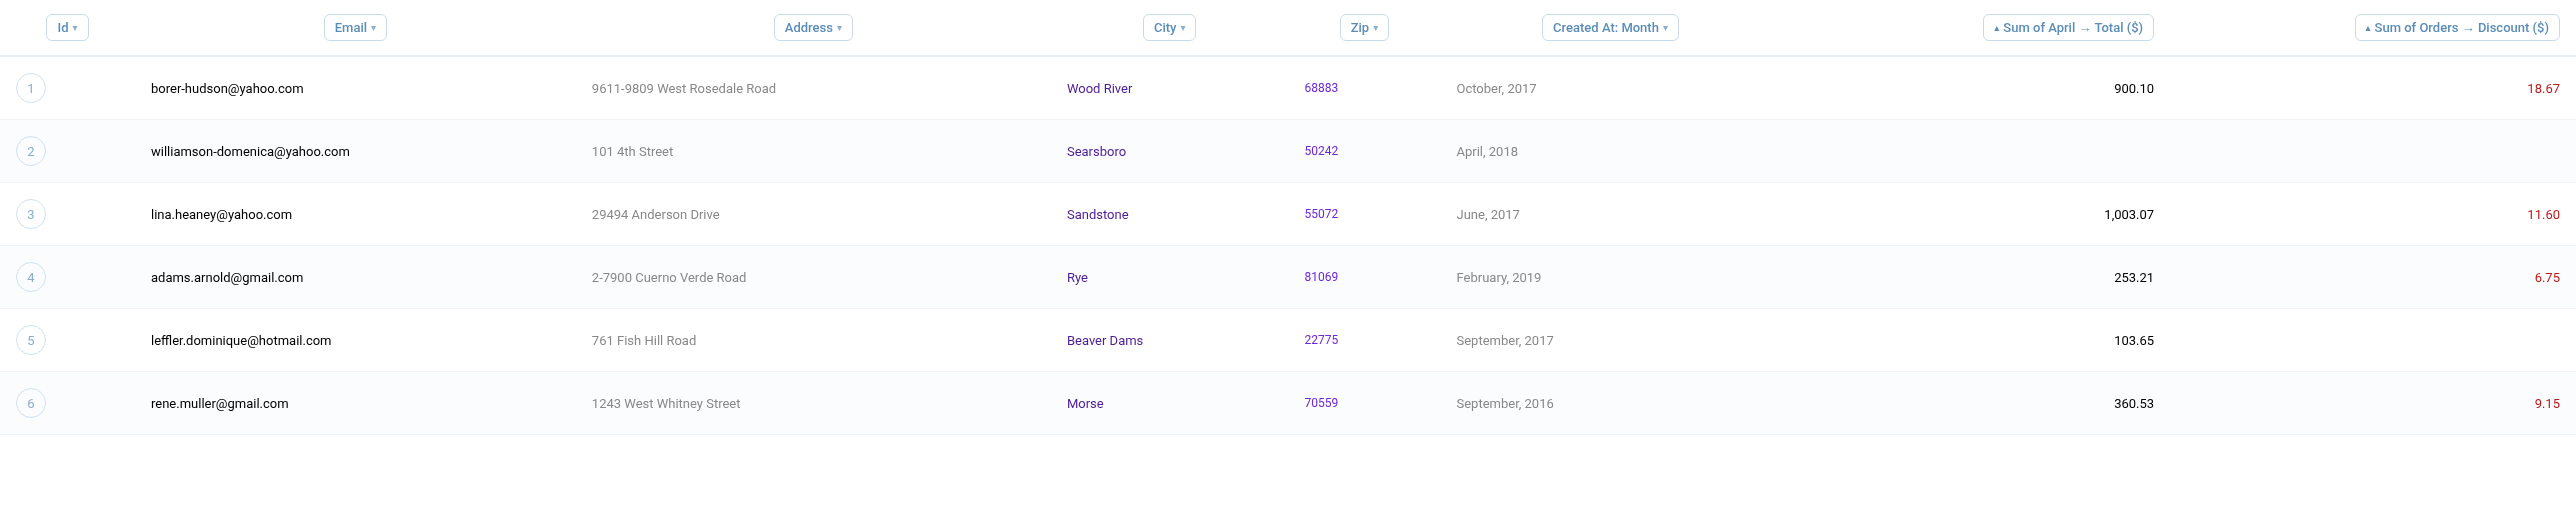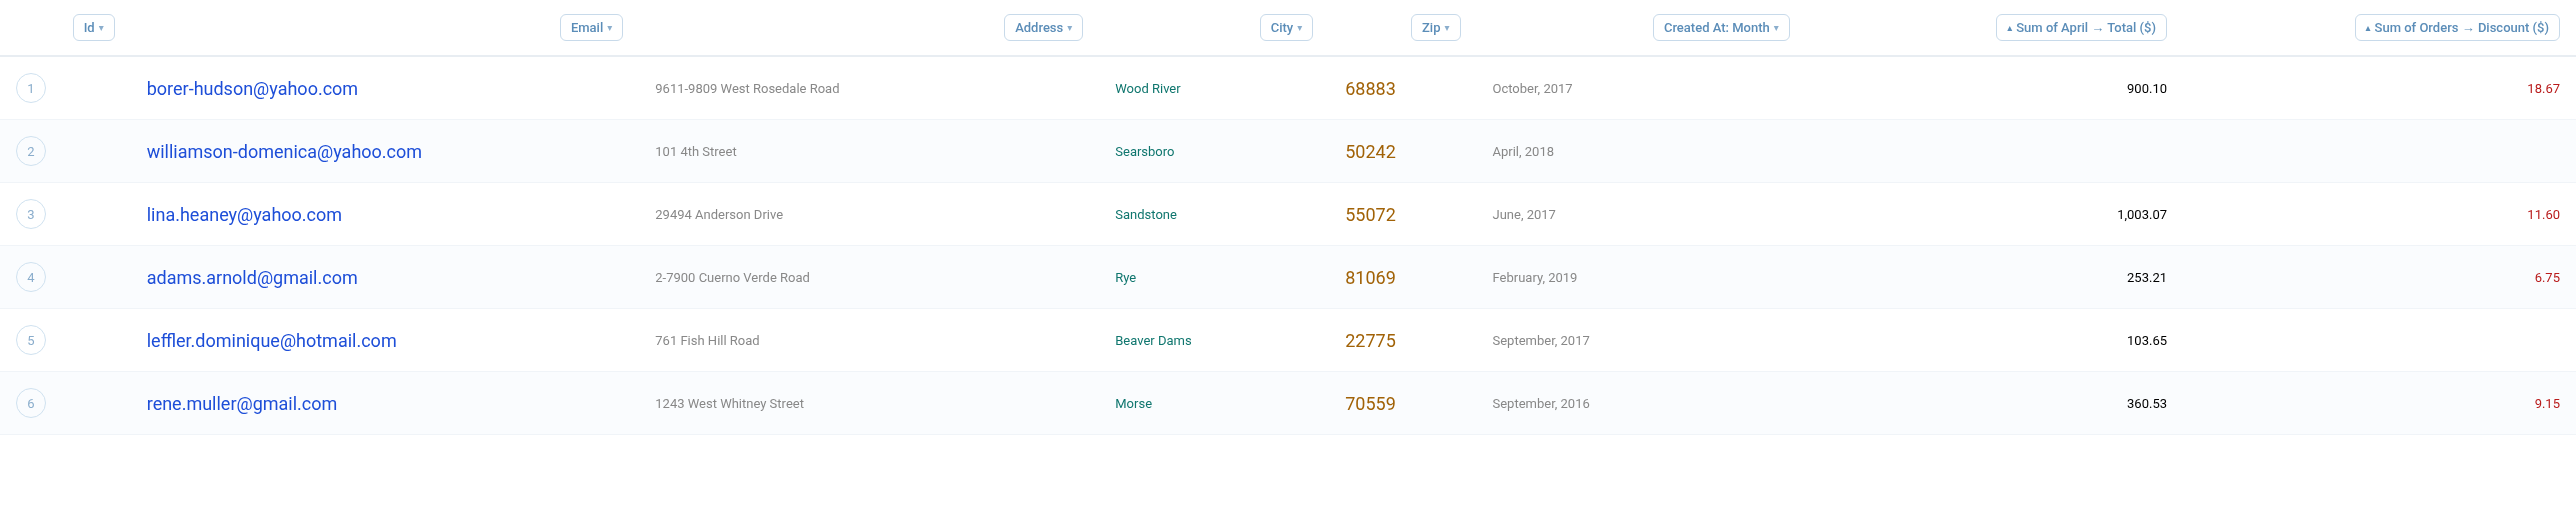--- a/index.html
+++ b/index.html
@@ -25,21 +25,21 @@
       border-collapse: collapse;
       min-width: 1192px;
     }
 
     thead tr {
       border-bottom: 2px solid #e8edf2;
     }
 
     th {
       padding: 14px 16px;
-      text-align: right;
+      text-align: center;
       font-weight: 500;
       color: #5b8db8;
       white-space: nowrap;
       background: #fff;
     }
 
     th .col-header {
       display: inline-flex;
       align-items: center;
       gap: 4px;
@@ -78,37 +78,37 @@
       justify-content: center;
       width: 30px;
       height: 30px;
       border: 1px solid #d0e2f0;
       border-radius: 50%;
       color: #8aadcc;
       font-size: 13px;
     }
 
     .email-cell {
-      color: #1d4ed8;
-      font-size: 18px;
+      color: #000000;
+      font-size: 13px;
     }
 
     .address-cell {
       color: #888;
       font-size: 13px;
     }
 
     .city-cell {
-      color: #0f766e;
+      color: #4c1d95;
       font-size: 13px;
     }
 
     .zip-cell {
-      color: #a16207;
-      font-size: 18px;
+      color: #6d28d9;
+      font-size: 12px;
     }
 
     .date-cell {
       color: #888;
       font-size: 13px;
     }
 
     .total-cell {
       color: #000000;
       font-size: 13px;

